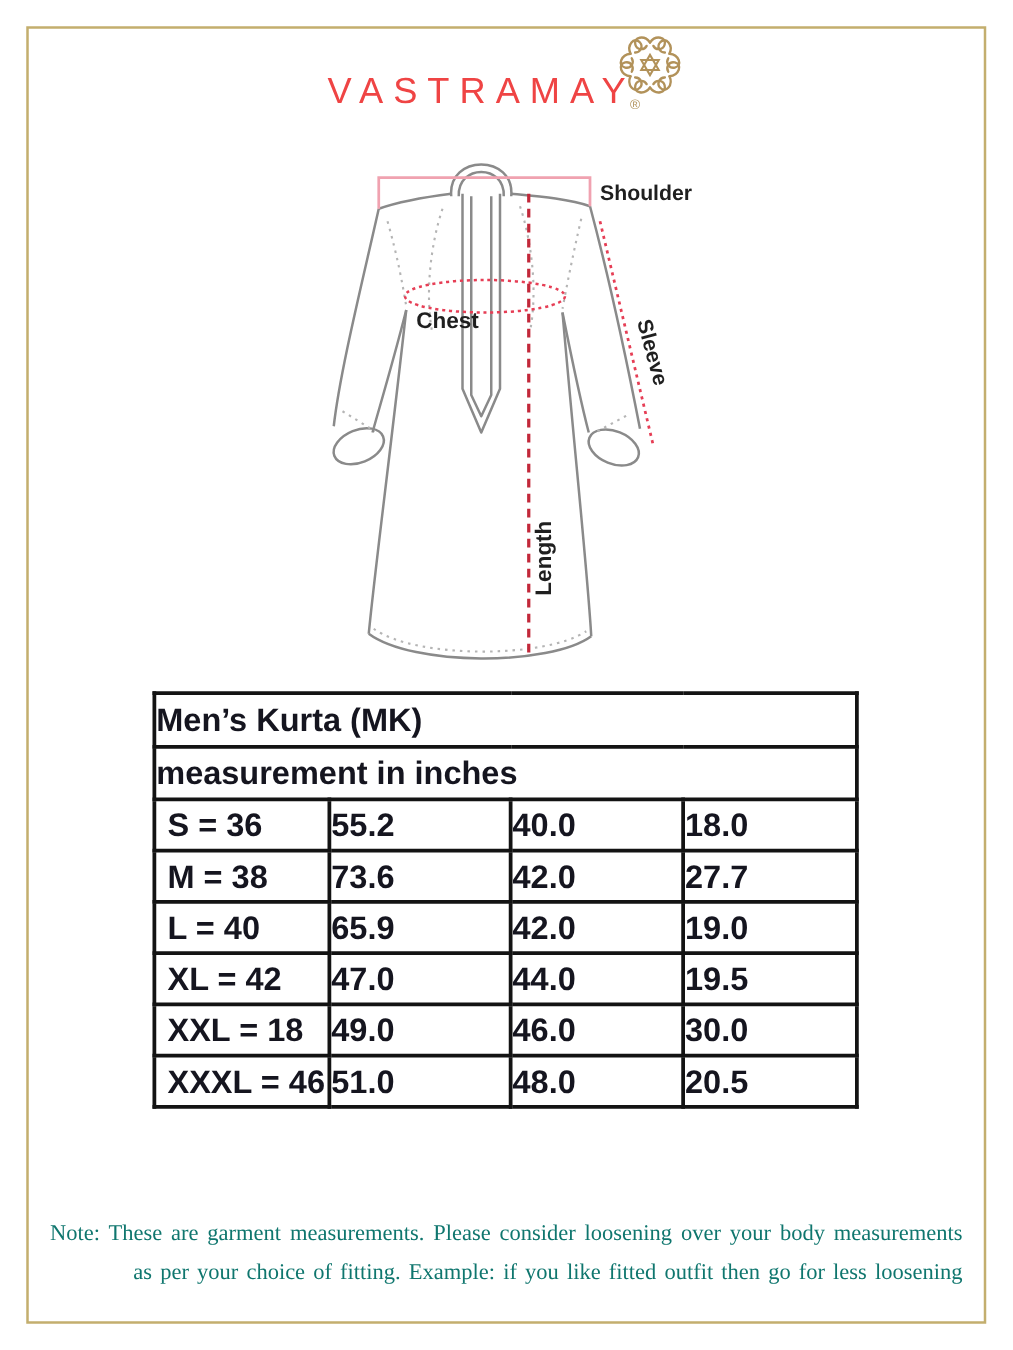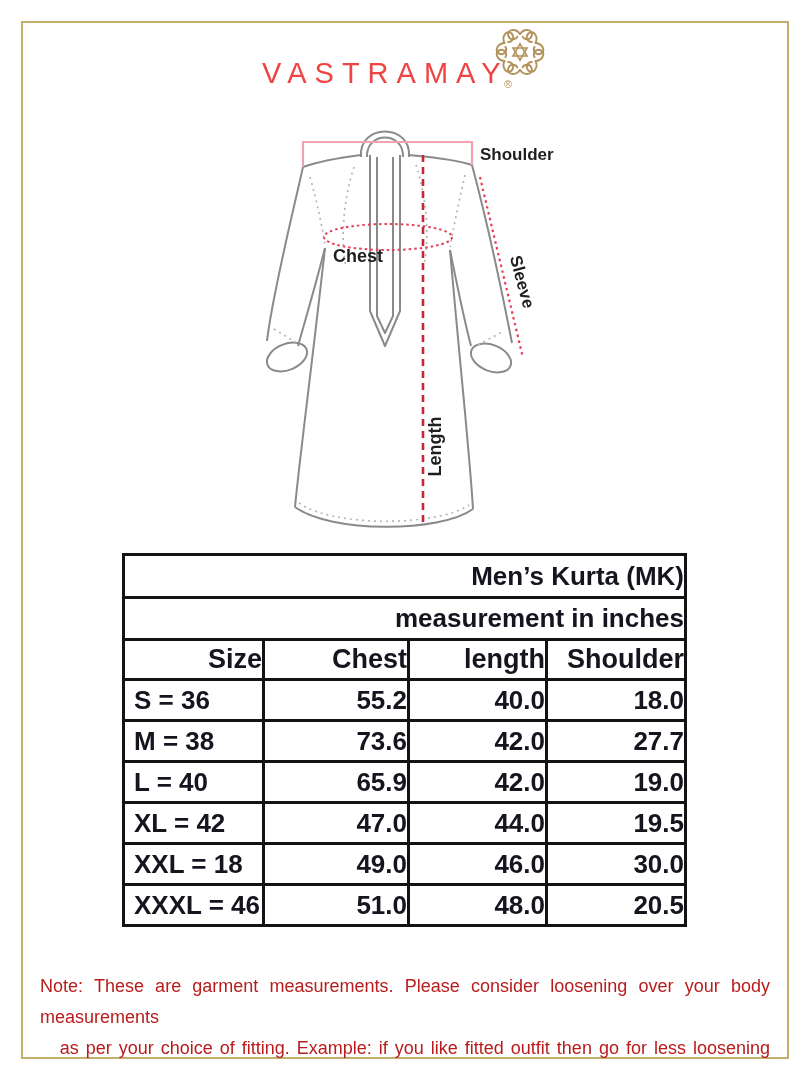--- a/index.html
+++ b/index.html
@@ -37,32 +37,32 @@
     left:493px;top:272px;width:57px;text-align:center;font-size:17px;
     transform:rotate(75deg);transform-origin:center;
   }
   
   .size-table{
     position:absolute;left:122px;top:553px;width:562px;
     border-collapse:collapse;table-layout:fixed;
     color:#15151f;font-weight:bold;
   }
   .size-table td{
-    border:3px solid #131313;text-align:right;vertical-align:middle;
+    border:3px solid #131313;text-align:left;vertical-align:middle;
     padding:0;
   }
   .row-title td{height:40px;font-size:26px;}
   .row-sub td{height:39px;font-size:26px;}
   .row-head td{height:37px;font-size:27px;}
   .row-data td{height:38px;font-size:26px;}
   .size-cell{text-align:left !important;padding-left:9px !important;}
   
   .note{
     position:absolute;left:40px;top:971px;width:730px;
-    font-size:18px;line-height:31px;color:#b91c1c;word-spacing:2px;
+    font-size:18px;line-height:31px;color:#0f766e;word-spacing:2px;font-family:Liberation Serif, serif;
   }
   .note-line1{text-align:justify;text-align-last:justify;}
   .note-line2{text-align:right;}
 </style>
 </head>
 <body>
 
 <div class="frame"></div>
 
 <div class="brand-text">VASTRAMAY</div>
@@ -136,26 +136,20 @@
       <col style="width:138px">
       <col style="width:139px">
   </colgroup>
   <tbody>
       <tr class="row-title">
     <td colspan="4">Men’s Kurta (MK)</td>
   </tr>
   <tr class="row-sub">
     <td colspan="4">measurement in inches</td>
   </tr>
-  <tr class="row-head">
-    <td>Size</td>
-    <td>Chest</td>
-    <td>length</td>
-    <td>Shoulder</td>
-  </tr>
   <tr class="row-data">
     <td class="size-cell">S = 36</td>
     <td>55.2</td>
     <td>40.0</td>
     <td>18.0</td>
   </tr>
   <tr class="row-data">
     <td class="size-cell">M = 38</td>
     <td>73.6</td>
     <td>42.0</td>

